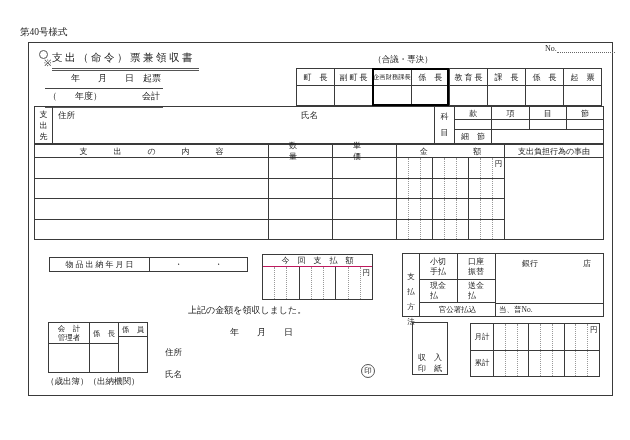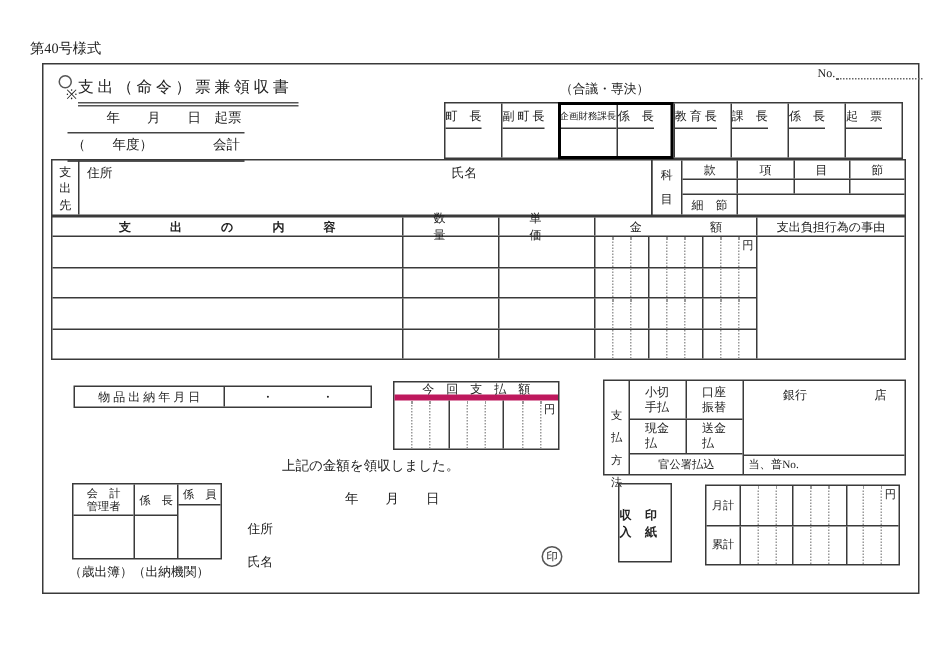--- a/index.html
+++ b/index.html
@@ -19,21 +19,21 @@
     border-bottom:1px solid #444;padding:0 2px 3px 0;}
   .fiscal-line{left:45px;top:90px;width:118px;font-size:9px;display:flex;
     justify-content:space-between;border-bottom:2px solid #555;padding:0 3px 3px 3px;}
   .no-line{left:524px;top:44px;display:flex;align-items:flex-end;}
   .no-label{font-size:8px;padding-left:21px;}
   .dotline{display:inline-block;width:58px;height:9px;border-bottom:1px dotted #666;}
   .council{left:338px;top:54px;width:130px;text-align:center;font-size:8.5px;}
 
   
   .approval{left:296px;top:68px;width:306px;height:38px;border:1px solid #3a3a3a;display:flex;}
-  .appr-col{flex:1;display:flex;flex-direction:row;}
+  .appr-col{flex:1;display:flex;flex-direction:column;}
   .appr-col + .appr-col{border-left:1px solid #3a3a3a;}
   .appr-head{height:17px;border-bottom:1px solid #3a3a3a;display:flex;
     align-items:center;justify-content:center;font-size:8px;white-space:nowrap;}
   .appr-head.small{font-size:6.3px;}
   .appr-blank{flex:1;}
   .appr-thick{left:372px;top:68px;width:77px;height:38px;border:2px solid #000;pointer-events:none;}
 
   
   .payee{left:34px;top:106px;width:401px;height:38px;border:1px solid #3a3a3a;display:flex;}
   .vcell{border-right:1px solid #3a3a3a;display:flex;align-items:center;justify-content:center;}
@@ -58,21 +58,21 @@
     justify-content:center;font-size:8px;}
   .smerged{flex:1;}
 
   
   .dtable{left:34px;top:144px;width:570px;height:96px;border:1px solid #3a3a3a;
     display:flex;flex-direction:column;}
   .dhead{height:13px;display:flex;border-bottom:1px solid #3a3a3a;font-size:8px;}
   .dc1{width:233px;} .dc2{width:64px;} .dc3{width:64px;} .dc4{width:108px;} .dc5{flex:1;}
   .dhead > div{display:flex;align-items:center;justify-content:center;}
   .dhead > div + div{border-left:1px solid #3a3a3a;}
-  .ls-wide{letter-spacing:26px;padding-left:26px;font-weight:bold;}
+  .ls-wide{letter-spacing:26px;padding-left:26px;}
   .ls-mid{letter-spacing:20px;padding-left:20px;}
   .amount-head{justify-content:space-around !important;}
   .dbody{flex:1;display:flex;}
   .dleft{width:469px;display:flex;flex-direction:column;}
   .drow{flex:1;display:flex;border-bottom:1px solid #3a3a3a;}
   .drow:last-child{border-bottom:none;}
   .drow > div + div{border-left:1px solid #3a3a3a;}
   .reason-body{flex:1;border-left:1px solid #3a3a3a;}
 
   .digits{display:flex;width:100%;height:100%;}
@@ -82,21 +82,21 @@
   .digits i.s{border-left:1px solid #3a3a3a;}
   .digits i.yen{line-height:11px;font-size:7.5px;}
 
   
   .goods{left:49px;top:257px;width:199px;height:15px;border:1px solid #3a3a3a;display:flex;font-size:8px;}
   .goods-label{width:100px;border-right:1px solid #3a3a3a;display:flex;
     align-items:center;justify-content:center;}
   .goods-value{flex:1;display:flex;align-items:center;justify-content:center;}
   .paynow{left:262px;top:254px;width:111px;height:46px;border:1px solid #3a3a3a;
     display:flex;flex-direction:column;}
-  .pn-head{height:12px;border-bottom:4px solid #be185d;display:flex;align-items:center;
+  .pn-head{height:12px;border-bottom:1px solid #be185d;display:flex;align-items:center;
     justify-content:center;font-size:8px;}
   .pn-digits{flex:1;}
 
   .stmt{left:188px;top:304px;font-size:9px;}
   .rdate{left:230px;top:326px;font-size:9px;}
   .raddr{left:165px;top:347px;font-size:8.5px;}
   .rname{left:165px;top:369px;font-size:8.5px;}
   .seal{left:361px;top:364px;width:14px;height:14px;border:1px solid #555;border-radius:50%;
     font-size:7.5px;display:flex;align-items:center;justify-content:center;}
 
@@ -121,21 +121,21 @@
   .off-col{display:flex;flex-direction:column;}
   .off-col + .off-col{border-left:1px solid #3a3a3a;}
   .off-c1{width:40px;} .off-c2{width:29px;} .off-c3{flex:1;gap:35px;}
   .off-head{height:21px;border-bottom:1px solid #3a3a3a;display:flex;align-items:center;
     justify-content:center;font-size:7.5px;white-space:pre-line;text-align:center;line-height:9px;}
   .off-blank{flex:1;}
   .footer-note{left:46px;top:376px;font-size:8.5px;}
 
   
   .stampbox{left:412px;top:322px;width:36px;height:53px;border:1px solid #3a3a3a;
-    display:flex;flex-direction:row;align-items:center;justify-content:flex-end;font-size:8px;font-weight:bold;}
+    display:flex;flex-direction:column;align-items:center;justify-content:flex-end;font-size:8px;}
   .totals{left:470px;top:323px;width:130px;height:54px;border:1px solid #3a3a3a;
     display:flex;flex-direction:column;}
   .tot-row{flex:1;display:flex;}
   .tot-row:first-child{border-bottom:1px solid #3a3a3a;}
   .tot-label{width:23px;border-right:1px solid #3a3a3a;display:flex;align-items:center;
     justify-content:center;font-size:7.5px;}
   .tot-digits{flex:1;}
 </style>
 </head>
 <body>

